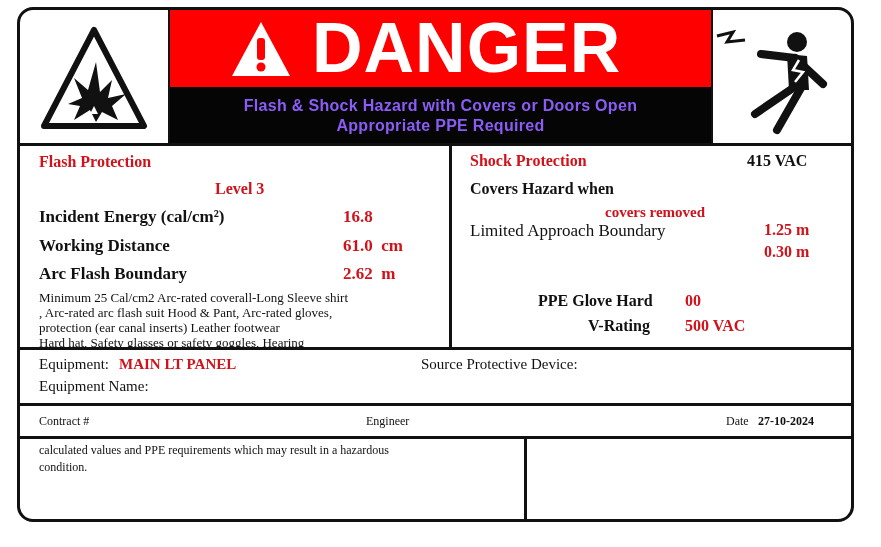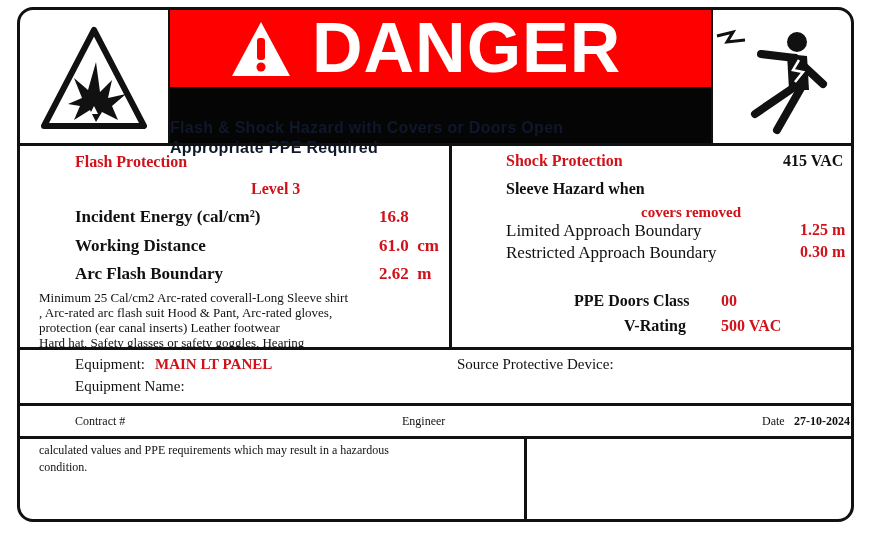--- a/index.html
+++ b/index.html
@@ -4,28 +4,28 @@
 <style>
   html,body{margin:0;padding:0;background:#ffffff;}
   body{width:881px;height:547px;position:relative;overflow:hidden;font-family:"Liberation Serif",serif;color:#111;}
   .label{position:absolute;left:17px;top:7px;width:837px;height:515px;border:3px solid #111;border-radius:16px;box-sizing:border-box;overflow:hidden;background:#fff;padding-left:28px;}
   .abs{position:absolute;}
   .banner{position:absolute;left:148px;top:0;width:541px;height:133px;border-left:2px solid #111;border-right:2px solid #111;}
   .banner .red{position:absolute;left:0;top:0;right:0;height:77px;background:#ff0000;}
   .banner .black{position:absolute;left:0;top:77px;right:0;bottom:0;background:#050505;}
   .danger-word{position:absolute;left:142px;top:-6px;font-family:"Liberation Sans",sans-serif;font-weight:bold;font-size:70px;color:#fff;letter-spacing:1px;line-height:88px;}
   .warn-tri{position:absolute;left:60px;top:10px;}
-  .sub1,.sub2{position:absolute;left:0;right:0;font-family:"Liberation Sans",sans-serif;font-weight:bold;font-size:16px;color:#0f172a;letter-spacing:0.3px;margin-top:22px;}
+  .sub1,.sub2{position:absolute;left:0;right:0;text-align:center;font-family:"Liberation Sans",sans-serif;font-weight:bold;font-size:16px;color:#8b5cf6;letter-spacing:0.3px;}
   .sub1{top:87px;}
   .sub2{top:107px;}
   .hline{position:absolute;left:0;right:0;height:3px;background:#111;}
   .vline{position:absolute;width:3px;background:#111;}
   .red{color:#d0121b;}
   .b{font-weight:bold;}
-  .t{position:absolute;white-space:nowrap;margin-left:36px;}
+  .t{position:absolute;white-space:nowrap;}
   .ppe-text{position:absolute;left:19px;top:280px;width:380px;font-size:13px;line-height:15px;color:#111;}
 </style>
 </head>
 <body>
 
 <div class="label">
 
   <svg class="abs" style="left:18px;top:12px" width="112" height="112" viewBox="0 0 112 112">
     <polygon points="56,8 106,104 6,104" fill="none" stroke="#111" stroke-width="6" stroke-linejoin="round"></polygon>
     <polygon points="58,40 62,70 74,58 70,76 88,72 74,84 80,98 64,90 58,100 52,88 36,98 42,84 30,82 44,76 36,56 50,68" fill="#111"></polygon>
@@ -70,28 +70,27 @@
 
   <div class="ppe-text">
     <div>Minimum 25 Cal/cm2 Arc-rated coverall-Long Sleeve shirt</div>
     <div>, Arc-rated arc flash suit Hood &amp; Pant, Arc-rated gloves,</div>
     <div>protection (ear canal inserts) Leather footwear</div>
     <div>Hard hat, Safety glasses or safety goggles, Hearing</div>
   </div>
 
   <div class="t red b" style="left:450px;top:142px;font-size:16px">Shock Protection</div>
   <div class="t b" style="left:727px;top:142px;font-size:16px">415 VAC</div>
-  <div class="t b" style="left:450px;top:170px;font-size:16px">Sleeve Hazard when</div>
+  <div class="t b" style="left:450px;top:170px;font-size:16px">Covers Hazard when</div>
   <div class="t red b" style="left:585px;top:194px;font-size:15px">covers removed</div>
   <div class="t" style="left:450px;top:211px;font-size:17px">Limited Approach Boundary</div>
   <div class="t red b" style="left:744px;top:211px;font-size:16px">1.25 m</div>
-  <div class="t" style="left:450px;top:233px;font-size:17px">Restricted Approach Boundary</div>
   <div class="t red b" style="left:744px;top:233px;font-size:16px">0.30 m</div>
 
-  <div class="t b" style="left:518px;top:282px;font-size:16px">PPE Doors Class</div>
+  <div class="t b" style="left:518px;top:282px;font-size:16px">PPE Glove Hard</div>
   <div class="t red b" style="left:665px;top:282px;font-size:16px">00</div>
   <div class="t b" style="left:568px;top:307px;font-size:16px">V-Rating</div>
   <div class="t red b" style="left:665px;top:307px;font-size:16px">500 VAC</div>
 
   <div class="hline" style="top:337px"></div>
 
   <div class="t" style="left:19px;top:346px;font-size:15px">Equipment:</div>
   <div class="t red b" style="left:99px;top:346px;font-size:15px">MAIN LT PANEL</div>
   <div class="t" style="left:19px;top:368px;font-size:15px">Equipment Name:</div>
   <div class="t" style="left:401px;top:346px;font-size:15px">Source Protective Device:</div>

